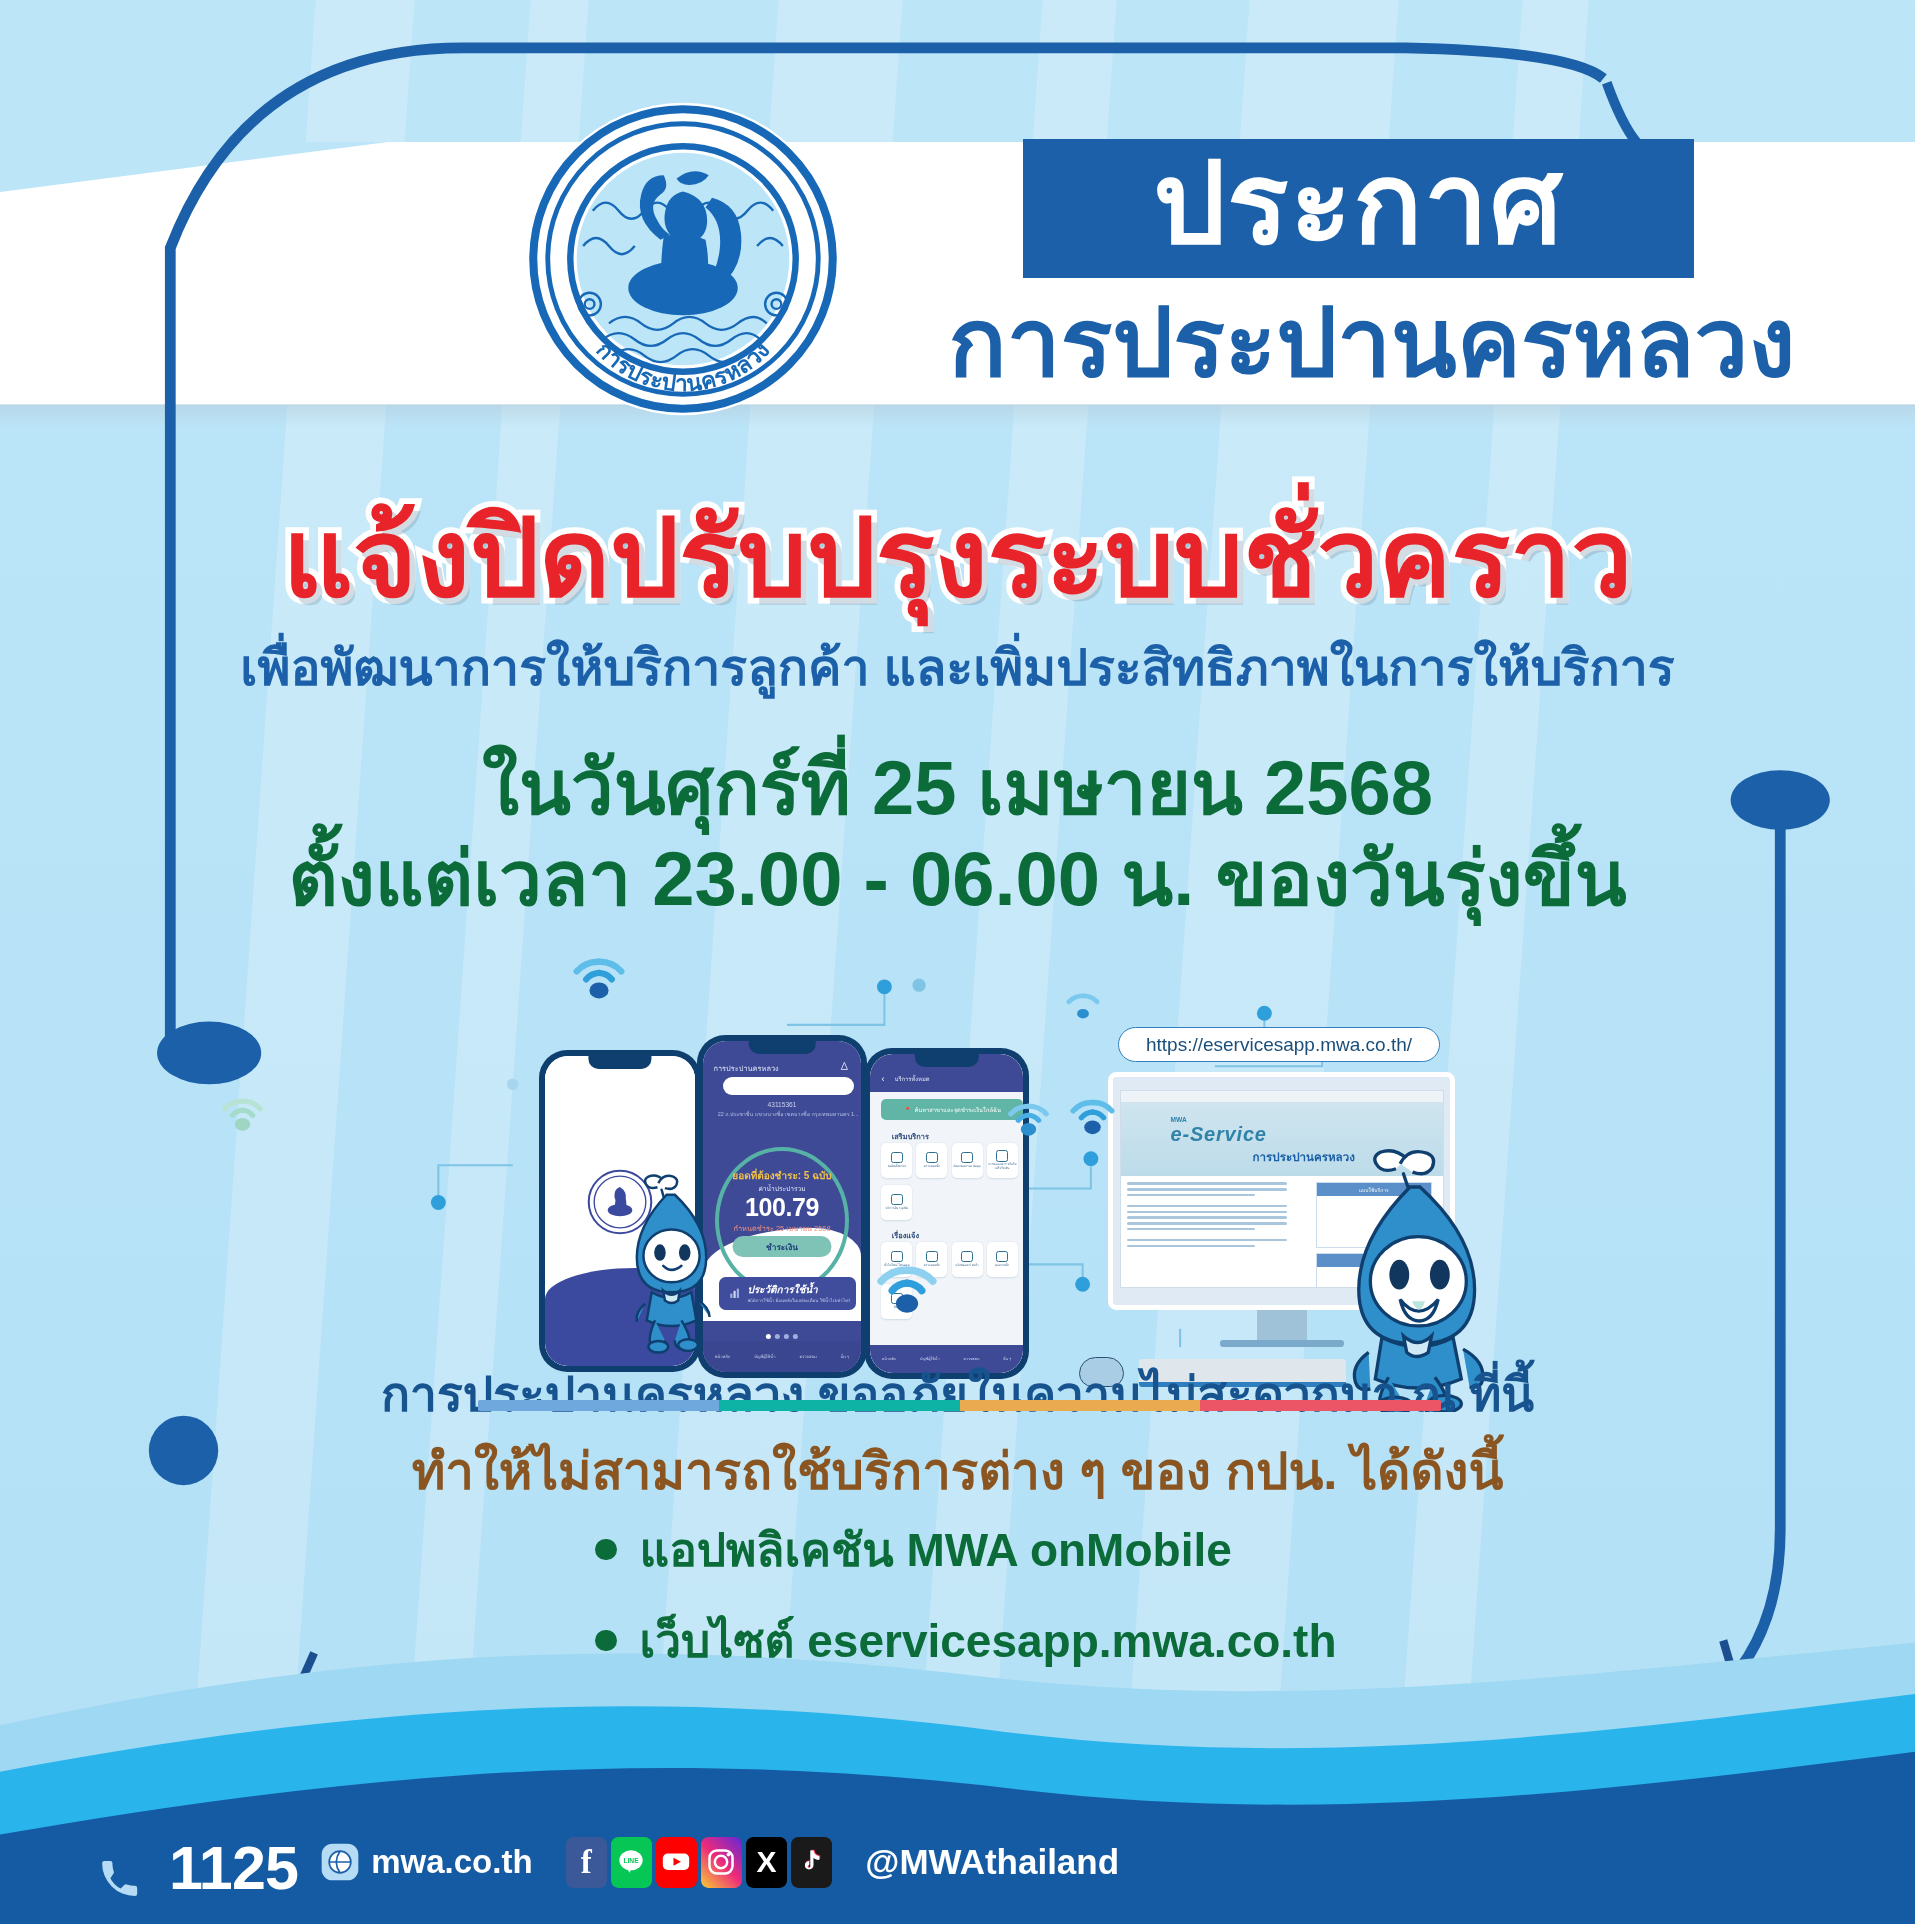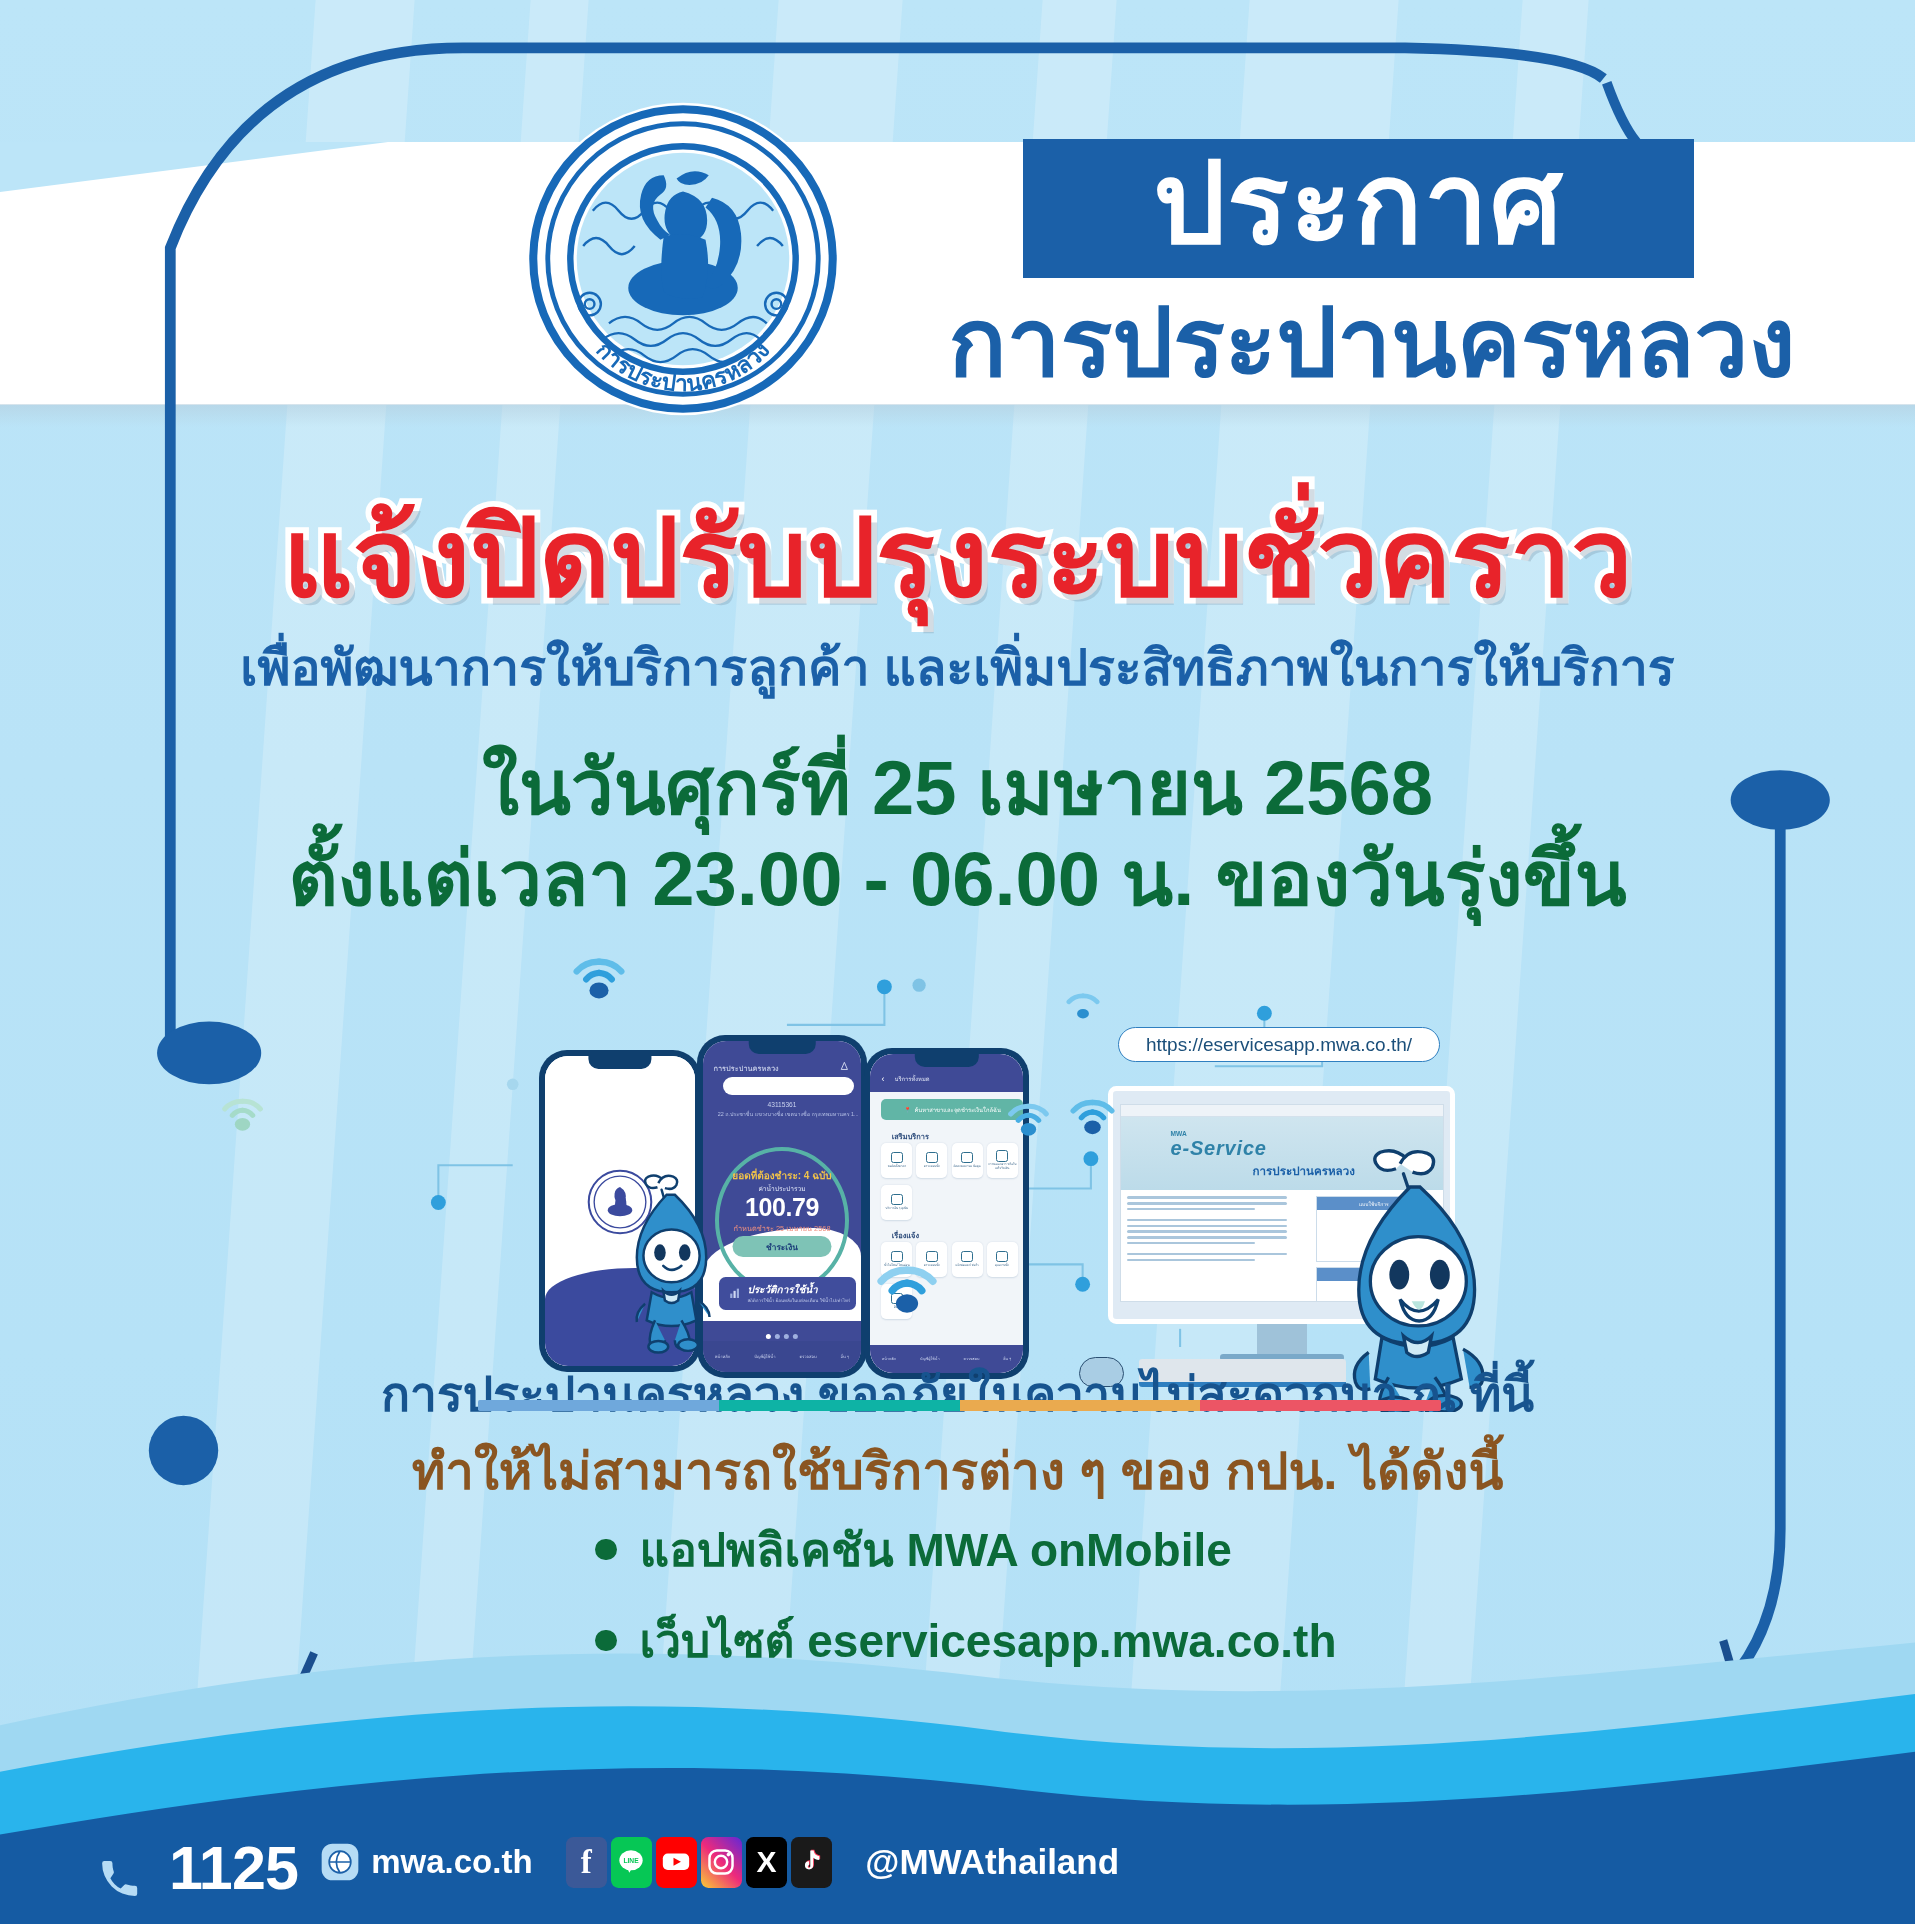--- a/index.html
+++ b/index.html
@@ -151,21 +151,21 @@
   .p3-tile{ width:31px; height:35px; background:#fff; border-radius:5px;
             display:flex; flex-direction:column; align-items:center; justify-content:center; gap:1.7px;
             box-shadow:0 0.8px 1.7px rgba(0,60,110,.14); }
   .p3-tile .ic{ width:11.6px; height:11.6px; border:1.2px solid #2f6f8f; border-radius:2.5px; }
   .p3-tile .lb{ font-size:3px; color:#2b5a80; text-align:center; line-height:1.2; }
   .p3-nav{ position:absolute; left:0; bottom:0; width:100%; height:28px; background:#3f4a96;
            display:flex; justify-content:space-around; align-items:center;}
   .p3-nav div{ font-size:3.8px; color:#cfd7f1; text-align:center;}
 
   
-  #monitor{ position:absolute; left:1108px; top:152px; width:347px; height:248px;padding-left:24px; }
+  #monitor{ position:absolute; left:1108px; top:138px; width:347px; height:248px;padding-left:24px; }
   .mon-body{ position:absolute; left:0; top:0; width:347px; height:238px;
              background:#dfeaf4; border:5px solid #ffffff; border-radius:8.3px; }
   .mon-screen{ position:absolute; left:6.6px; top:13.2px; width:324px; height:198px; background:#fff;
                border:0.8px solid #cfdde9; overflow:hidden; }
   .mon-bar{ height:11.6px; background:#eef3f8; border-bottom:0.8px solid #d4e1ec; position:relative;}
   .mon-hero{ height:73px; background:linear-gradient(180deg,#cfe5ef,#bcdbe9); position:relative;}
   .eserv{ position:absolute; left:50px; top:13.2px; color:#2f82a8; font-size:20px;
           font-weight:700; letter-spacing:0.8px; font-style:italic; }
   .eserv small{ display:block; font-size:6.6px; font-style:normal; letter-spacing:0;}
   .thai-sub{ position:absolute; left:132px; top:45px; color:#1b60a8; font-size:11.6px; font-weight:700;}
@@ -401,21 +401,21 @@
         <div class="wave-white"></div>
         <div class="notch"></div>
         <div class="p2-title">การประปานครหลวง</div>
         <svg class="p2-bell" viewBox="0 0 24 24">
           <path d="M12 3 L19 19 L5 19 Z" fill="none" stroke="#dbe2f5" stroke-width="2"></path>
         </svg>
         <div class="p2-pill"></div>
         <div class="p2-sub1">43115361</div>
         <div class="p2-sub2">22 ถ.ประชาชื่น แขวงบางซื่อ เขตบางซื่อ กรุงเทพมหานคร 1...</div>
         <div class="p2-circle"></div>
-        <div class="p2-amtlabel">ยอดที่ต้องชำระ: 4 ฉบับ</div>
+        <div class="p2-amtlabel">ยอดที่ต้องชำระ: 5 ฉบับ</div>
         <div class="p2-amtsub">ค่าน้ำประปารวม</div>
         <div class="p2-amount">100.79</div>
         <div class="p2-due">กำหนดชำระ 25 เมษายน 2568</div>
         <div class="p2-btn">ชำระเงิน</div>
         <div class="p2-card">
           <svg width="13.2" height="13.2" viewBox="0 0 24 24">
             <rect x="4" y="12" width="4" height="8" fill="#9fb0df"></rect>
             <rect x="10" y="7" width="4" height="13" fill="#cfd7f1"></rect>
             <rect x="16" y="3" width="4" height="17" fill="#9fb0df"></rect>
           </svg>

